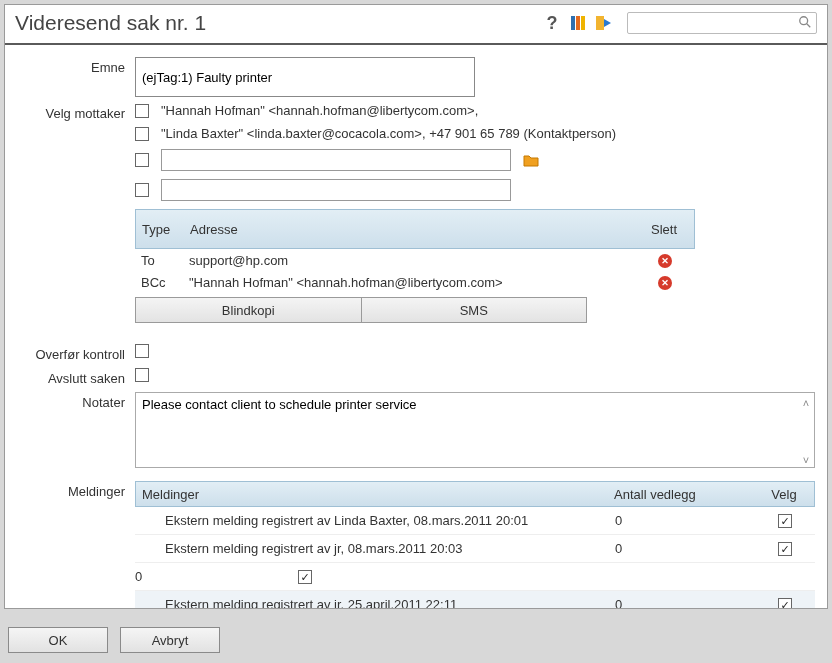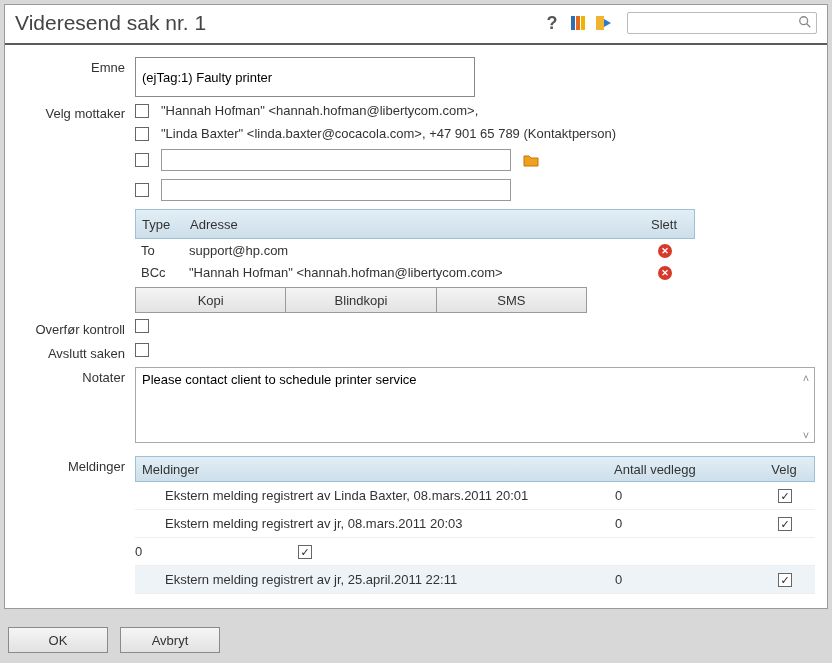--- a/index.html
+++ b/index.html
@@ -109,21 +109,21 @@
   .recip-input {
     width: 350px; height: 22px;
     border: 1px solid #999;
     font-size: 13px; padding: 0 4px;
   }
   .folder-icon svg { display:block; }
   .addr-bar {
     display: flex;
     background: linear-gradient(#e2eef5, #cddfeb);
     border: 1px solid #9fbfd4;
-    height: 30px;
+    height: 40px;
     align-items: center;
     font-size: 13px;
     color: #333;
     width: 560px;
   }
   .addr-type { width: 50px; padding-left: 6px; }
   .addr-addr { flex: 1; padding-left: 4px; }
   .addr-del { width: 60px; text-align: center; }
   .addr-row {
     display: flex;
@@ -307,28 +307,27 @@
             <div class="c-addr">support@hp.com</div>
             <div class="c-del"><span class="del-icon"></span></div>
           </div>
           <div class="addr-row">
             <div class="c-type">BCc</div>
             <div class="c-addr">"Hannah Hofman" &lt;hannah.hofman@libertycom.com&gt;</div>
             <div class="c-del"><span class="del-icon"></span></div>
           </div>
 
           <div class="btn-row">
-            <button class="fbtn">Kopi</button>
             <button class="fbtn">Blindkopi</button>
             <button class="fbtn">SMS</button>
           </div>
         </div>
       </div>
 
-      <div class="row" style="margin-top:6px;">
+      <div class="row" style="margin-top:21px;">
         <div class="label-cell">Overfør kontroll</div>
         <div class="content-cell">
           <div class="chk"></div>
         </div>
       </div>
 
       <div class="row">
         <div class="label-cell">Avslutt saken</div>
         <div class="content-cell">
           <div class="chk"></div>

